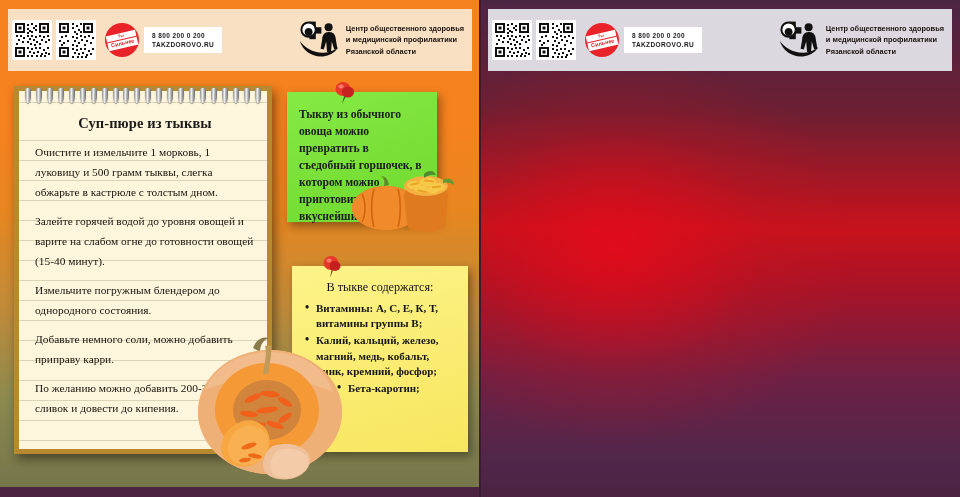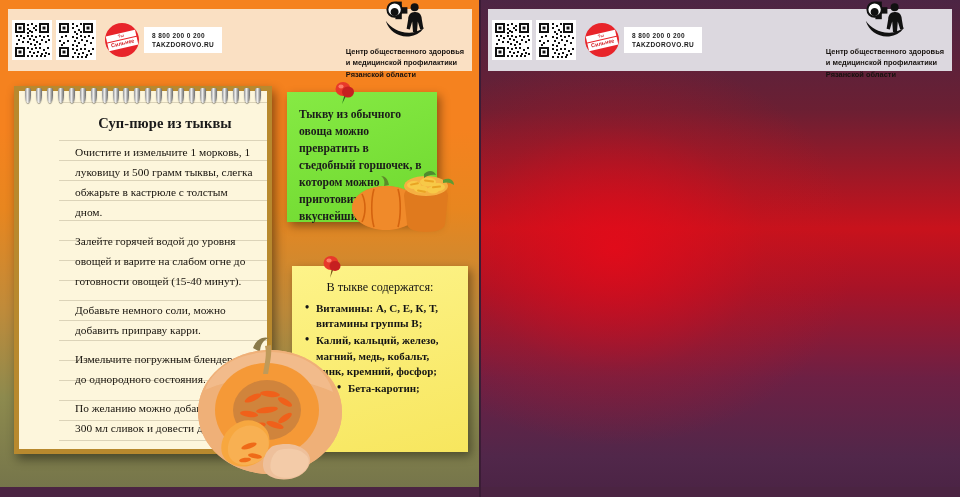--- a/index.html
+++ b/index.html
@@ -69,21 +69,21 @@
     display:block; background:#fff; color:#d32026; font-style: normal;
     font-size: 5.5px; font-weight: bold; padding: 1px 0;
   }
   .hotline-text {
     background: #fff; padding: 4px 8px;
     font-family: "Liberation Sans", sans-serif;
     font-weight: bold; font-size: 6.5px; color: #1a1a1a;
     line-height: 1.45; letter-spacing: .4px; white-space: nowrap;
   }
 
-  .org { display: flex; align-items: center; gap: 6px; flex-direction: column; }
+  .org { display: flex; align-items: center; gap: 6px; }
   .org-logo { width: 42px; height: 40px; flex: none; }
   .org-text {
     font-family: "Liberation Sans", sans-serif;
     font-size: 7.4px; font-weight: bold; color: #17120f;
     line-height: 1.5; text-align: left;
   }
 
   
   .notepad {
     position: absolute;
@@ -93,21 +93,20 @@
     z-index: 4;
   }
   .notepad-inner {
     position: relative; height: 100%; overflow: hidden;
     background:
       repeating-linear-gradient(180deg,
         rgba(0,0,0,0) 0px, rgba(0,0,0,0) 19px,
         rgba(120,110,80,.25) 19px, rgba(120,110,80,.25) 20px);
     background-position: 0 30px;
     padding: 24px 12px 10px 16px;
-    margin-left: 40px;
   }
   .spiral {
     position: absolute; top: -3px; left: 6px; right: 6px; height: 16px;
     display: flex; justify-content: space-between; z-index: 6;
   }
   .ring {
     width: 6px; height: 15px;
     background: linear-gradient(90deg,#8e8e8e,#efefef 40%,#9a9a9a 75%,#6d6d6d);
     border-radius: 2px 2px 50% 50%;
     box-shadow: 0 1px 1px rgba(0,0,0,.4);
@@ -368,22 +367,22 @@
           <span class="ring"></span>
         <span class="ring"></span>
           <span class="ring"></span>
         <span class="ring"></span>
           <span class="ring"></span>
       </div>
       <div class="notepad-inner">
         <div class="nb-title">Суп-пюре из тыквы</div>
         <p class="nb-p">Очистите и измельчите 1 морковь, 1 луковицу и 500 грамм тыквы, слегка обжарьте в кастрюле с толстым дном.</p>
         <p class="nb-p">Залейте горячей водой до уровня овощей и варите на слабом огне до готовности овощей (15-40 минут).</p>
+        <p class="nb-p">Измельчите погружным блендером до однородного состояния.</p>
         <p class="nb-p">Добавьте немного соли, можно добавить приправу карри.</p>
-        <p class="nb-p">Измельчите погружным блендером до однородного состояния.</p>
         <p class="nb-p">По желанию можно добавить 200-300 мл сливок и довести до кипения.</p>
       </div>
     </div>
 
     <div class="sticky" id="sticky-green">
       <svg class="pin" viewBox="0 0 22 24" aria-hidden="true">
         <path d="M11 12 L8 23 L13 13 Z" fill="#1f6b1f"></path>
         <ellipse cx="9" cy="8" rx="7.5" ry="7" fill="#e8382a"></ellipse>
         <ellipse cx="14" cy="11" rx="6" ry="5.5" fill="#c62020"></ellipse>
         <ellipse cx="7" cy="5.5" rx="2.6" ry="2" fill="#ff8a72" opacity=".85"></ellipse>

